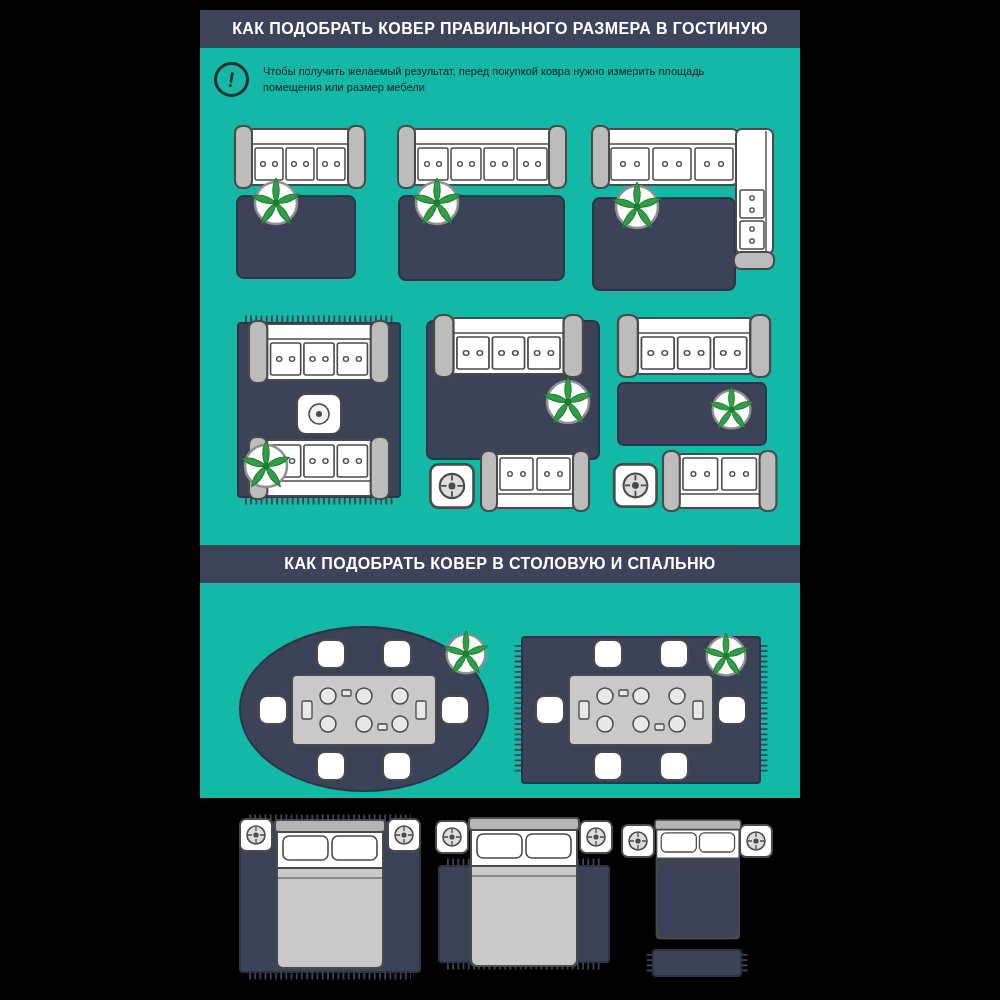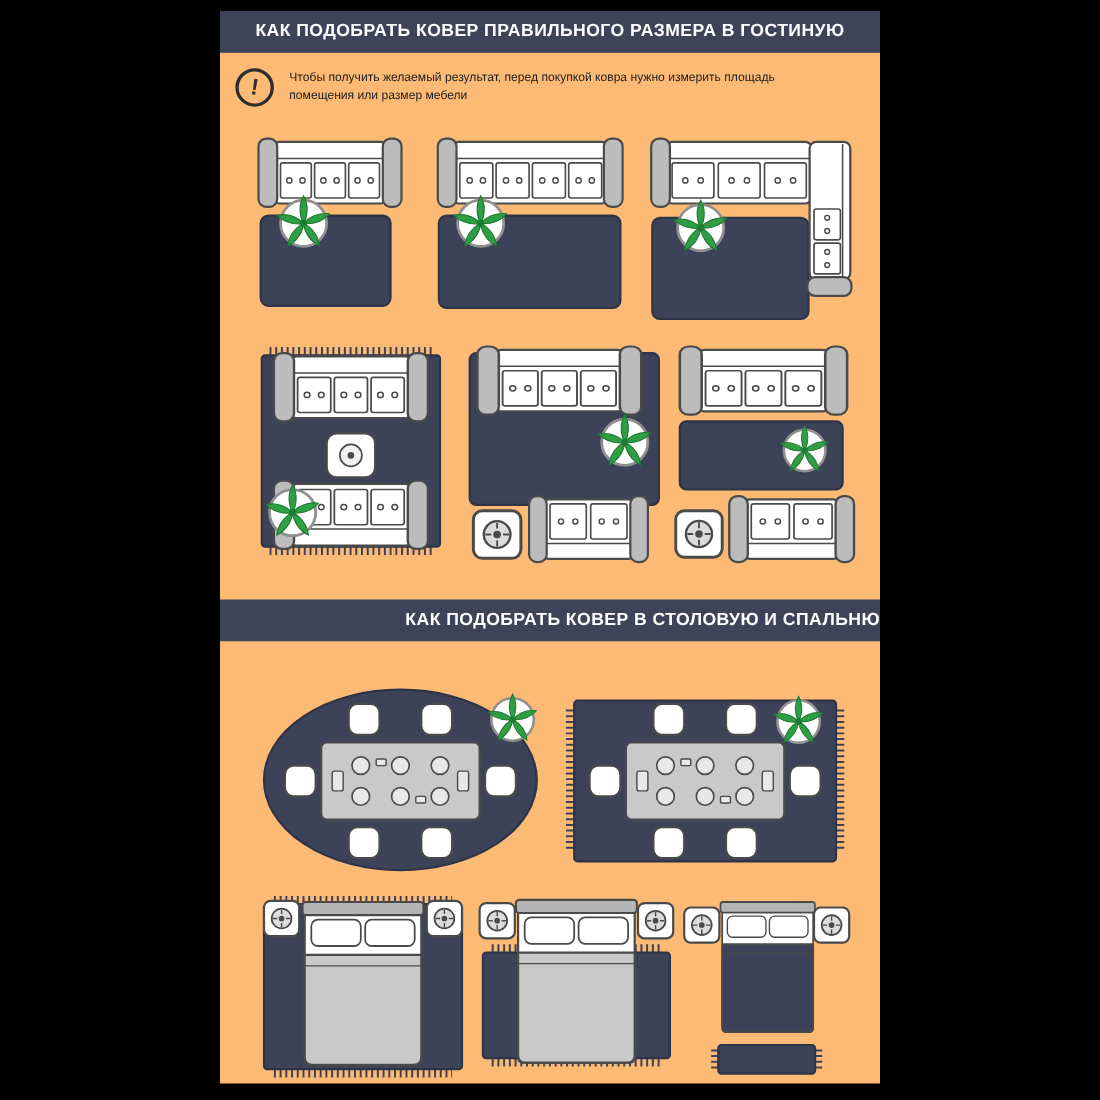--- a/index.html
+++ b/index.html
@@ -5,29 +5,29 @@
   html,body{margin:0;padding:0;}
   body{
     width:1000px;height:1000px;position:relative;overflow:hidden;
     background:#000;
     font-family:"Liberation Sans", sans-serif;
   }
   .letterbox{position:absolute;top:0;height:1000px;width:200px;background:#000;}
   .letterbox.left{left:0;}
   .letterbox.right{left:800px;}
   .panel{
-    position:absolute;left:200px;top:10px;width:600px;height:975px;
-    background:#fdba74;
+    position:absolute;left:200px;top:10px;width:600px;height:788px;
+    background:#14b8a6;
   }
   .band{
     position:absolute;left:0;width:600px;height:38px;
     background:#3d4459;display:flex;align-items:center;justify-content:center;
   }
   .band1{top:0;}
-  .band2{top:535px;justify-content:flex-end;}
+  .band2{top:535px;}
   .band-text{
     color:#ffffff;font-weight:bold;font-size:16px;letter-spacing:.4px;white-space:nowrap;
   }
   .note{
     position:absolute;top:52px;left:14px;display:flex;align-items:center;gap:14px;
   }
   .warn{
     width:29px;height:29px;border:3px solid #2d2d2d;border-radius:50%;
     display:flex;align-items:center;justify-content:center;flex:0 0 auto;
     color:#2d2d2d;font-weight:bold;font-size:21px;

